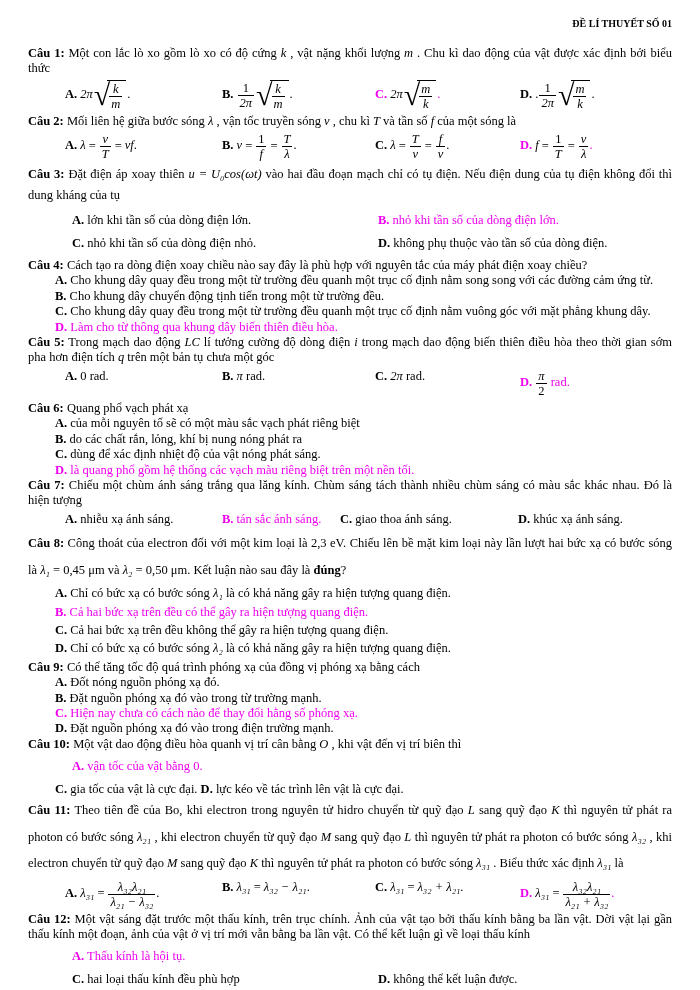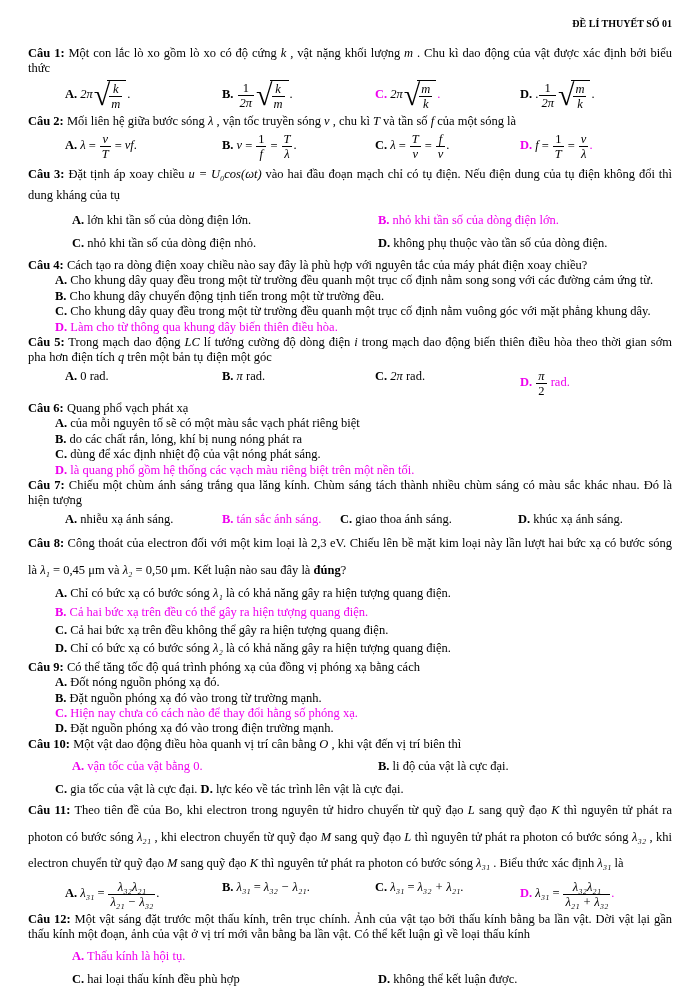--- a/index.html
+++ b/index.html
@@ -73,21 +73,21 @@
         <i>v</i><span class="eq">=</span><span class="fr"><span class="t">1</span><i class="b">f</i></span><span class="eq">=</span><span class="fr"><i class="t">T</i><i class="b">λ</i></span><span>.</span></span>
       <span class="c3"><b class="lb">C.</b>
         <i>λ</i><span class="eq">=</span><span class="fr"><i class="t">T</i><i class="b">v</i></span><span class="eq">=</span><span class="fr"><i class="t">f</i><i class="b">v</i></span><span>.</span></span>
       <span class="c4"><b class="lb hl">D.</b>
         <i>f</i><span class="eq">=</span><span class="fr"><span class="t">1</span><i class="b">T</i></span><span class="eq">=</span><span class="fr"><i class="t">v</i><i class="b">λ</i></span><span class="hl">.</span></span>
     </div>
   </section>
 
   <section class="q">
     <p class="st q3s"><b class="lb">Câu 3:</b>
-      <span>Đặt tịnh áp xoay chiều </span><i>u = U₀cos(ωt)</i><span> vào hai đầu đoạn mạch chỉ có tụ điện. Nếu điện dung của tụ điện không đổi thì dung kháng của tụ</span></p>
+      <span>Đặt điện áp xoay thiên </span><i>u = U₀cos(ωt)</i><span> vào hai đầu đoạn mạch chỉ có tụ điện. Nếu điện dung của tụ điện không đổi thì dung kháng của tụ</span></p>
     <div class="r2">
       <span class="cA"><b class="lb">A.</b> <span>lớn khi tần số của dòng điện lớn.</span></span>
       <span class="cB hl"><b class="lb">B.</b> <span>nhỏ khi tần số của dòng điện lớn.</span></span>
     </div>
     <div class="r2">
       <span class="cA"><b class="lb">C.</b> <span>nhỏ khi tần số của dòng điện nhỏ.</span></span>
       <span class="cB"><b class="lb">D.</b> <span>không phụ thuộc vào tần số của dòng điện.</span></span>
     </div>
   </section>
 
@@ -95,21 +95,21 @@
     <p class="st"><b class="lb">Câu 4:</b>
       <span>Cách tạo ra dòng điện xoay chiều nào say đây là phù hợp với nguyên tắc của máy phát điện xoay chiều?</span></p>
     <p class="ol"><b class="lb">A.</b> <span>Cho khung dây quay đều trong một từ trường đều quanh một trục cố định nằm song song với các đường cảm ứng từ.</span></p>
     <p class="ol"><b class="lb">B.</b> <span>Cho khung dây chuyển động tịnh tiến trong một từ trường đều.</span></p>
     <p class="ol"><b class="lb">C.</b> <span>Cho khung dây quay đều trong một từ trường đều quanh một trục cố định nằm vuông góc với mặt phẳng khung dây.</span></p>
     <p class="ol hl"><b class="lb">D.</b> <span>Làm cho từ thông qua khung dây biến thiên điều hòa.</span></p>
   </section>
 
   <section class="q">
     <p class="st"><b class="lb">Câu 5:</b>
-      <span>Trong mạch dao động </span><i>LC</i><span> lí tưởng cường độ dòng điện </span><i>i</i><span> trong mạch dao động biến thiên điều hòa theo thời gian sớm pha hơn điện tích </span><i>q</i><span> trên một bản tụ điện một góc</span></p>
+      <span>Trong mạch dao động </span><i>LC</i><span> lí tưởng cường độ dòng điện </span><i>i</i><span> trong mạch dao động biến thiên điều hòa theo thời gian sớm pha hơn điện tích </span><i>q</i><span> trên một bản tụ chưa một góc</span></p>
     <div class="r4">
       <span class="c1"><b class="lb">A.</b> <span>0</span> <span>rad.</span></span>
       <span class="c2"><b class="lb">B.</b> <i>π</i> <span>rad.</span></span>
       <span class="c3"><b class="lb">C.</b> <i>2π</i> <span>rad.</span></span>
       <span class="c4"><b class="lb hl">D.</b> <span class="fr"><i class="t">π</i><span class="b">2</span></span> <span class="hl">rad.</span></span>
     </div>
   </section>
 
   <section class="q">
     <p class="st"><b class="lb">Câu 6:</b>
@@ -147,21 +147,20 @@
     <p class="ol"><b class="lb">B.</b> <span>Đặt nguồn phóng xạ đó vào trong từ trường mạnh.</span></p>
     <p class="ol hl"><b class="lb">C.</b> <span>Hiện nay chưa có cách nào để thay đổi hằng số phóng xạ.</span></p>
     <p class="ol"><b class="lb">D.</b> <span>Đặt nguồn phóng xạ đó vào trong điện trường mạnh.</span></p>
   </section>
 
   <section class="q">
     <p class="st"><b class="lb">Câu 10:</b>
       <span>Một vật dao động điều hòa quanh vị trí cân bằng </span><i>O</i><span> , khi vật đến vị trí biên thì</span></p>
     <div class="r2">
       <span class="cA hl"><b class="lb">A.</b> <span>vận tốc của vật bằng 0.</span></span>
-      <span class="cB"><b class="lb">B.</b> <span>li độ của vật là cực đại.</span></span>
     </div>
     <p class="ol"><b class="lb">C.</b> <span>gia tốc của vật là cực đại.</span> <b class="lb">D.</b> <span>lực kéo về tác trình lên vật là cực đại.</span></p>
   </section>
 
   <section class="q">
     <p class="st roomy"><b class="lb">Câu 11:</b>
       <span>Theo tiên đề của Bo, khi electron trong nguyên tử hidro chuyển từ quỹ đạo </span><i>L</i><span> sang quỹ đạo </span><i>K</i><span> thì nguyên tử phát ra photon có bước sóng </span><i>λ₂₁</i><span> , khi electron chuyển từ quỹ đạo </span><i>M</i><span> sang quỹ đạo </span><i>L</i><span> thì nguyên tử phát ra photon có bước sóng </span><i>λ₃₂</i><span> , khi electron chuyển từ quỹ đạo </span><i>M</i><span> sang quỹ đạo </span><i>K</i><span> thì nguyên tử phát ra photon có bước sóng </span><i>λ₃₁</i><span> . Biểu thức xác định </span><i>λ₃₁</i><span> là</span></p>
     <div class="r4">
       <span class="c1"><b class="lb">A.</b>
         <i>λ₃₁</i><span class="eq">=</span><span class="fr"><i class="t">λ₃₂λ₂₁</i><i class="b">λ₂₁ − λ₃₂</i></span><span>.</span></span>

